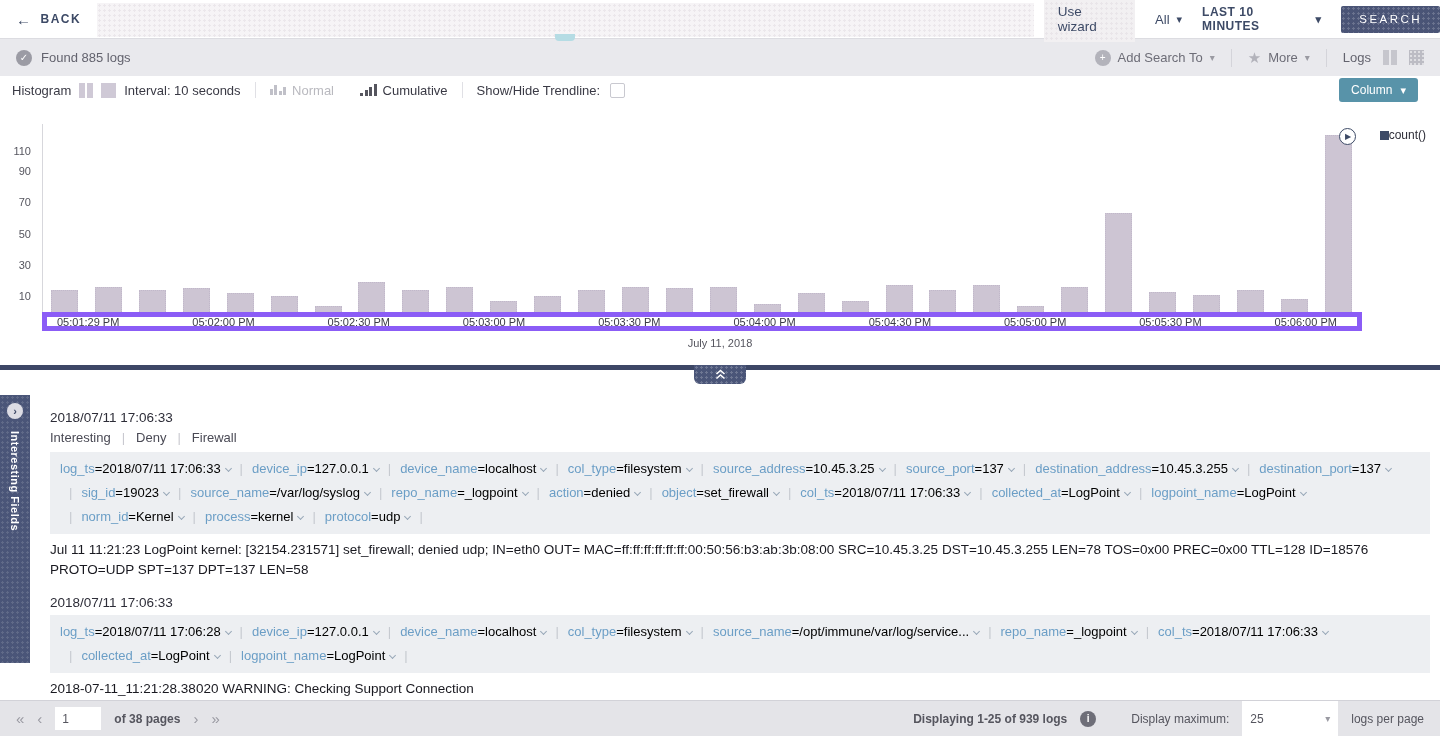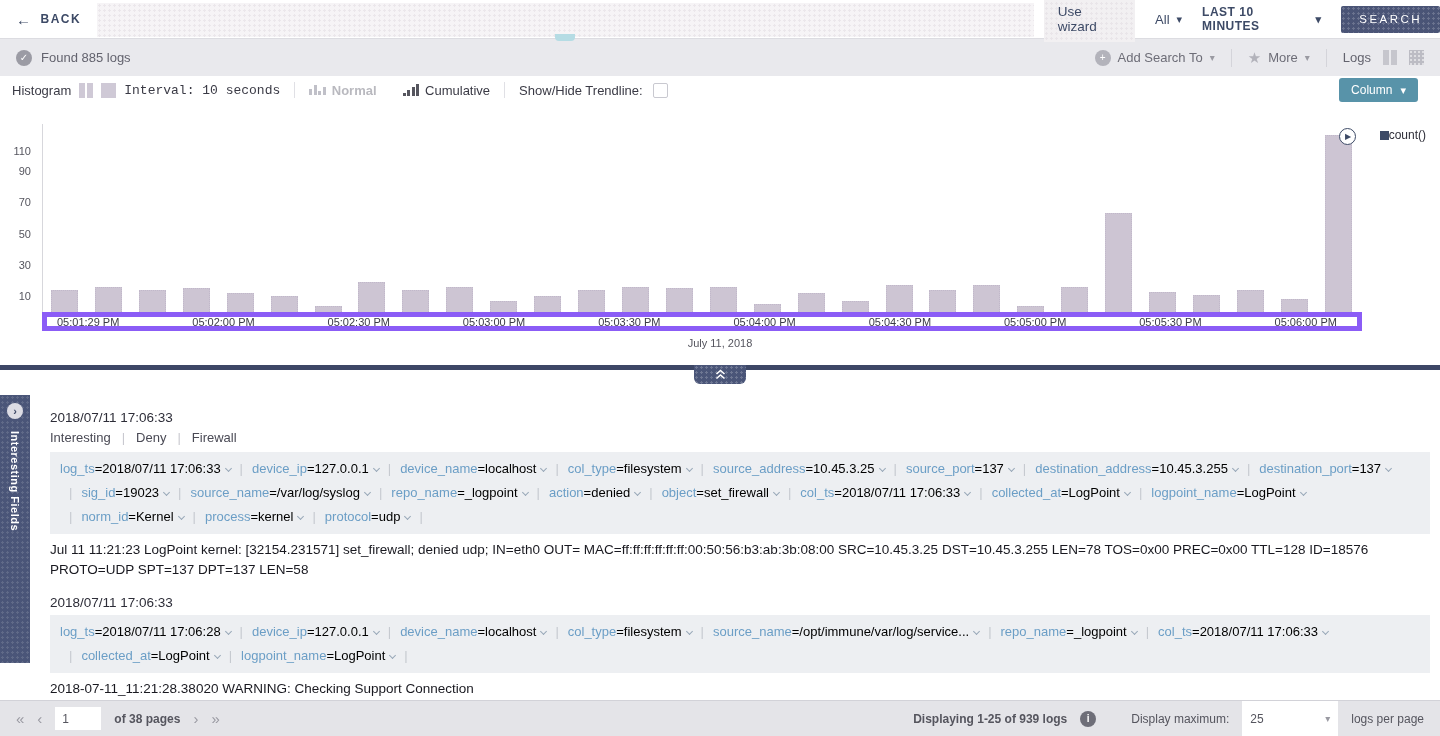--- a/index.html
+++ b/index.html
@@ -39,28 +39,28 @@
   .rb-sep { width:1px; height:18px; background:#d4d4da; margin:0 4px; }
   .star-ic { color:#b3b3bb; font-size:15px; }
   .gray-chev { color:#9a9aa2; font-size:10px; }
   .pane-ic { display:inline-flex; gap:2px; }
   .pane-ic i { display:block; width:6px; height:15px; background:#c6c6cd; }
   .block-ic { display:inline-block; width:15px; height:15px; background:#bcbcc4;
     background-image:radial-gradient(rgba(255,255,255,.5) 1px, transparent 1.1px); background-size:4px 4px; }
 
   
   .histbar { height:28px; display:flex; align-items:center; padding:0 12px; font-size:13px; color:#3a3a45; }
-  .hb-gap { margin-left:8px;font-family:Liberation Mono, monospace; }
+  .hb-gap { margin-left:8px; }
   .pane-ic.purple i { background:#cfc9d6; }
   .block-ic.purple { background:#cfc9d6; }
   .hb-div { width:1px; height:16px; background:#e0e0e5; margin:0 14px; }
   .mini-bars { display:inline-flex; align-items:flex-end; gap:1.5px; margin-right:6px; }
   .mini-bars i { display:block; width:3px; background:#c0c0c8; }
   .mini-bars.dark i { background:#55555e; }
-  .dim { color:#b9b9bf;font-weight:bold; }
+  .dim { color:#b9b9bf; }
   .trend-check { width:15px; height:15px; background:#fff; border:1px solid #c9c9d0;
     border-radius:2px; margin-left:10px; cursor:pointer; }
   .column-btn { margin-left:auto; margin-right:10px; background:#5893a9; color:#fff; border:none;
     border-radius:3px; height:24px; padding:0 12px; font-size:12px; display:flex; align-items:center;
     gap:8px; cursor:pointer; font-family:inherit; }
   .column-btn .tb-chev { color:#fff; }
 
   
   .chart-region { position:relative; height:261px; padding-top:20px; }
   .plot-area { position:relative; margin:0 78px 0 42px; height:188px; border-left:1px solid #d7d7dc; }

